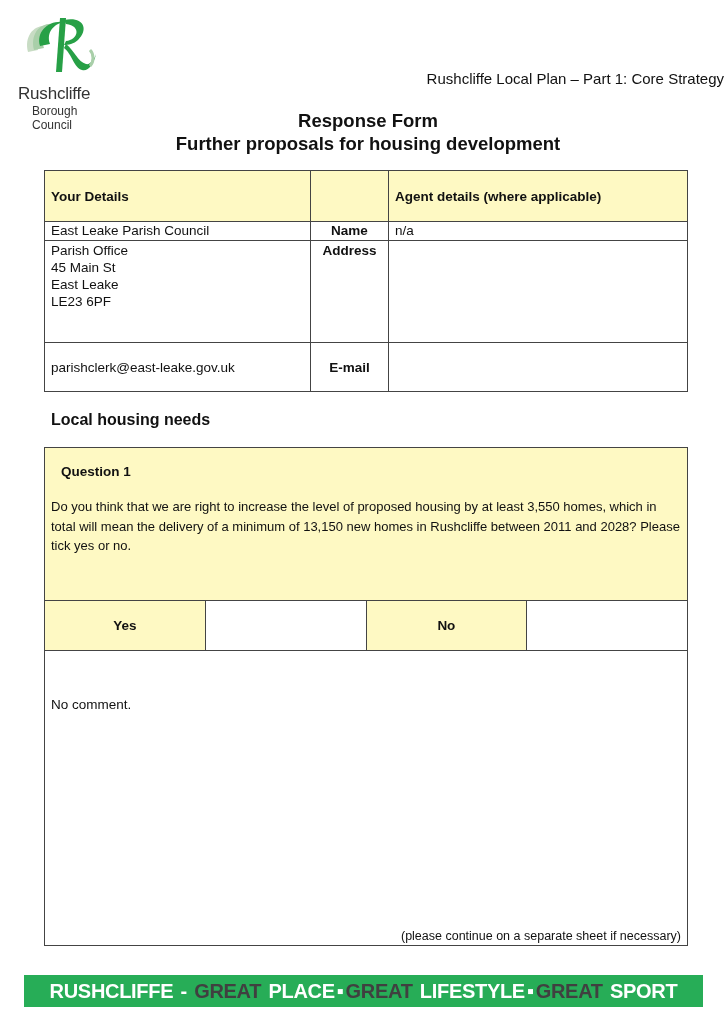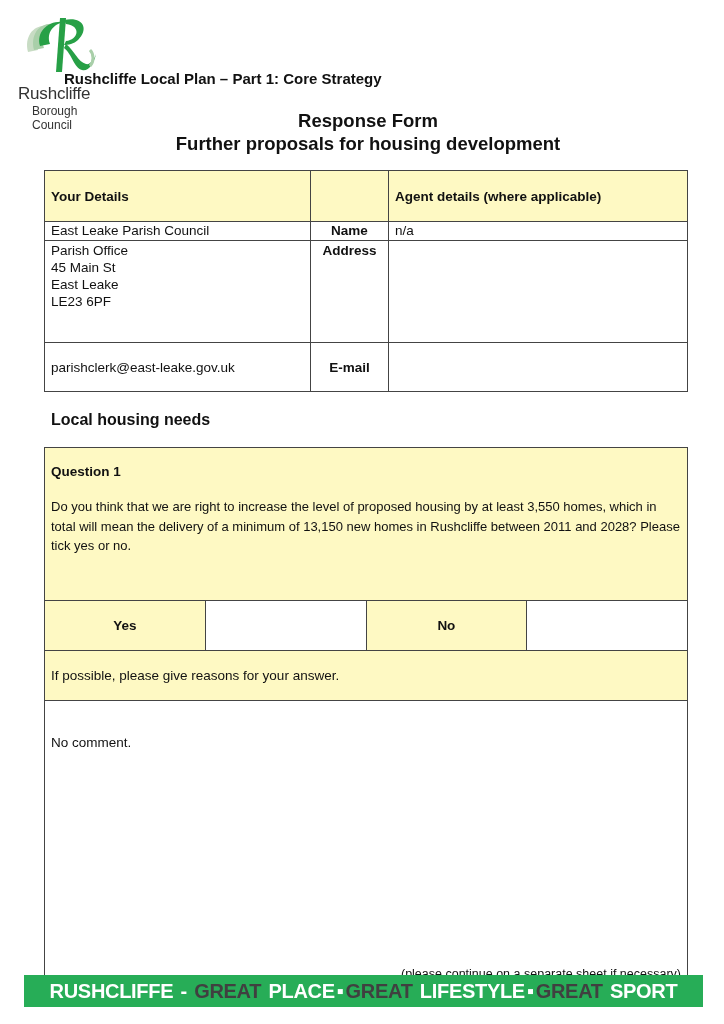--- a/index.html
+++ b/index.html
@@ -2,46 +2,46 @@
 <html><head>
 <meta charset="utf-8">
 <style>
   html, body { margin: 0; padding: 0; background: #ffffff; }
   body { width: 724px; height: 1024px; position: relative; overflow: hidden;
          font-family: "Liberation Sans", sans-serif; color: #111; }
   .logo { position: absolute; left: 14px; top: 14px; width: 90px; height: 92px; }
   .logo svg { position: absolute; left: 6px; top: 0; }
   .logo-name { position: absolute; left: 4px; top: 70px; font-size: 17px; color: #333; letter-spacing: -0.2px; }
   .logo-sub { position: absolute; left: 18px; top: 90px; font-size: 12px; color: #333; }
-  .plan-title { position: absolute; left: 0; width: 724px; top: 70px; font-size: 15px; font-weight: bold;
-                text-align: left; padding-left: 64px; box-sizing: border-box; }
+  .plan-title { position: absolute; left: 0; width: 724px; top: 70px; font-size: 15px; font-weight: normal;
+                text-align: right; padding-left: 64px; box-sizing: border-box; }
   .form-title { position: absolute; left: 0; width: 724px; top: 109px; font-size: 18.5px; font-weight: bold;
                 text-align: center; line-height: 23px; padding-left: 12px; box-sizing: border-box; }
 
   table { border-collapse: collapse; position: absolute; }
   td { border: 1.5px solid #444; font-size: 13.5px; vertical-align: top; padding: 0 6px; }
   .grey { background: #fef9c3; }
   .b { font-weight: bold; }
   .center { text-align: center; }
 
   #details { left: 44px; top: 170px; width: 644px; }
   #details .hdr td { height: 50px; vertical-align: middle; font-weight: bold; font-size: 13.5px; }
   #details .r-name td { height: 18px; line-height: 18px; }
   #details .r-addr td { height: 100px; line-height: 17px; padding-top: 1px; }
   #details .r-email td { height: 48px; vertical-align: middle; }
 
   .section-title { position: absolute; left: 51px; top: 411px; font-size: 16px; font-weight: bold; }
 
   #question { left: 44px; top: 447px; width: 644px; }
   #question .qhead td { height: 128px; padding-top: 16px; padding-bottom: 8px; }
-  .q-label { font-weight: bold; font-size: 13.5px; margin-bottom: 18px; display:block; }
+  .q-label { font-weight: bold; font-size: 13.5px; margin-bottom: 18px; display:block;margin-left:10px; }
   .q-text { font-size: 13px; line-height: 19.5px; display:block; }
   #question .yn td { height: 49px; vertical-align: middle; width: 25%; margin-left: 33px; }
   #question .reasons td { height: 49px; vertical-align: middle; }
-  #question .answer td { height: 248px; position: relative; padding-top: 34px; }
+  #question .answer td { height: 248px; position: relative; padding-top: 46px; }
   .answer-text { font-size: 13.5px; display: block; }
   .continue-note { position: absolute; right: 6px; bottom: 2px; font-size: 12.5px; }
 
   .footer-band { position: absolute; left: 24px; top: 975px; width: 679px; height: 32px; background: #27ad57;
                  display: flex; align-items: center; justify-content: center; font-size: 20px; font-weight: bold;
                  color: #ffffff; letter-spacing: -0.3px; white-space: nowrap; }
   .footer-band .light { color: #404040; }
   .footer-band span { margin: 0 1px; }
 </style>
 </head>
@@ -111,23 +111,20 @@
       <span class="q-label">Question 1</span>
       <span class="q-text">Do you think that we are right to increase the level of proposed housing by at least 3,550 homes, which in total will mean the delivery of a minimum of 13,150 new homes in Rushcliffe between 2011 and 2028? Please tick yes or no.</span>
     </td>
   </tr>
   <tr class="yn">
     <td class="grey b center">Yes</td>
     <td></td>
     <td class="grey b center">No</td>
     <td></td>
   </tr>
-  <tr class="reasons grey">
-    <td colspan="4">If possible, please give reasons for your answer.</td>
-  </tr>
   <tr class="answer">
     <td colspan="4">
       <span class="answer-text">No comment.</span>
       <span class="continue-note">(please continue on a separate sheet if necessary)</span>
     </td>
   </tr>
 </tbody>
   </table>
 
 <div class="footer-band">

